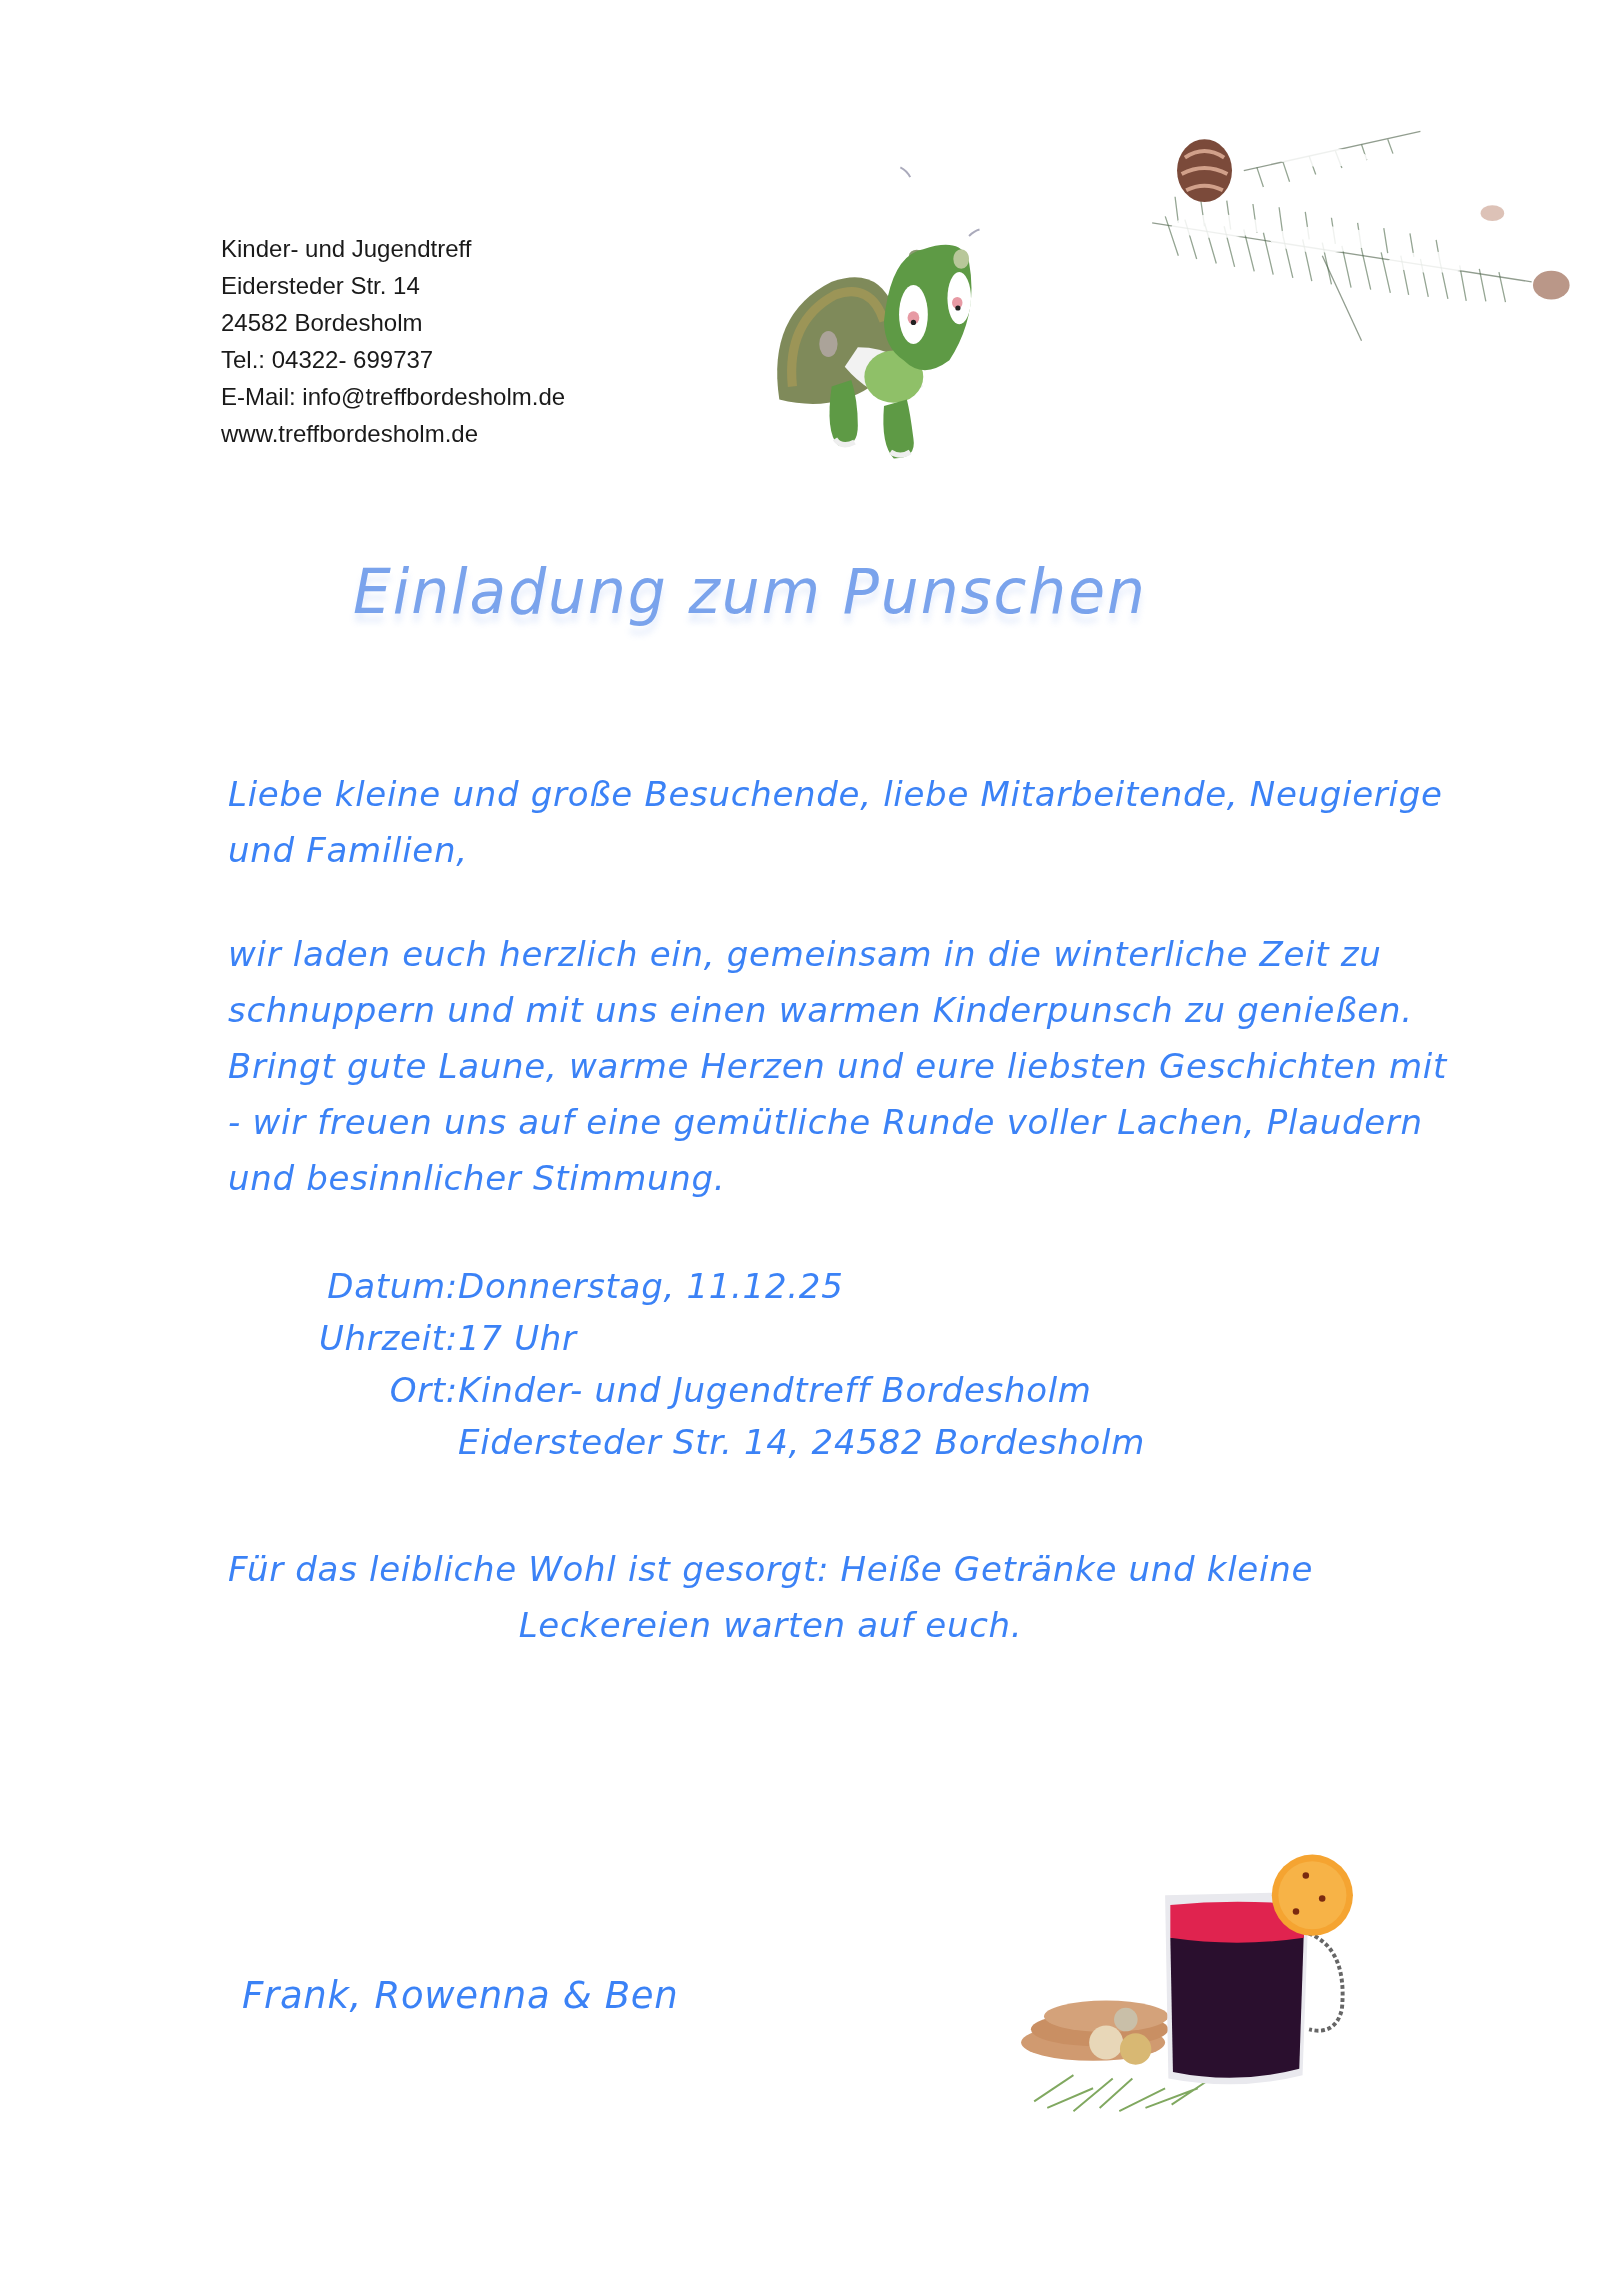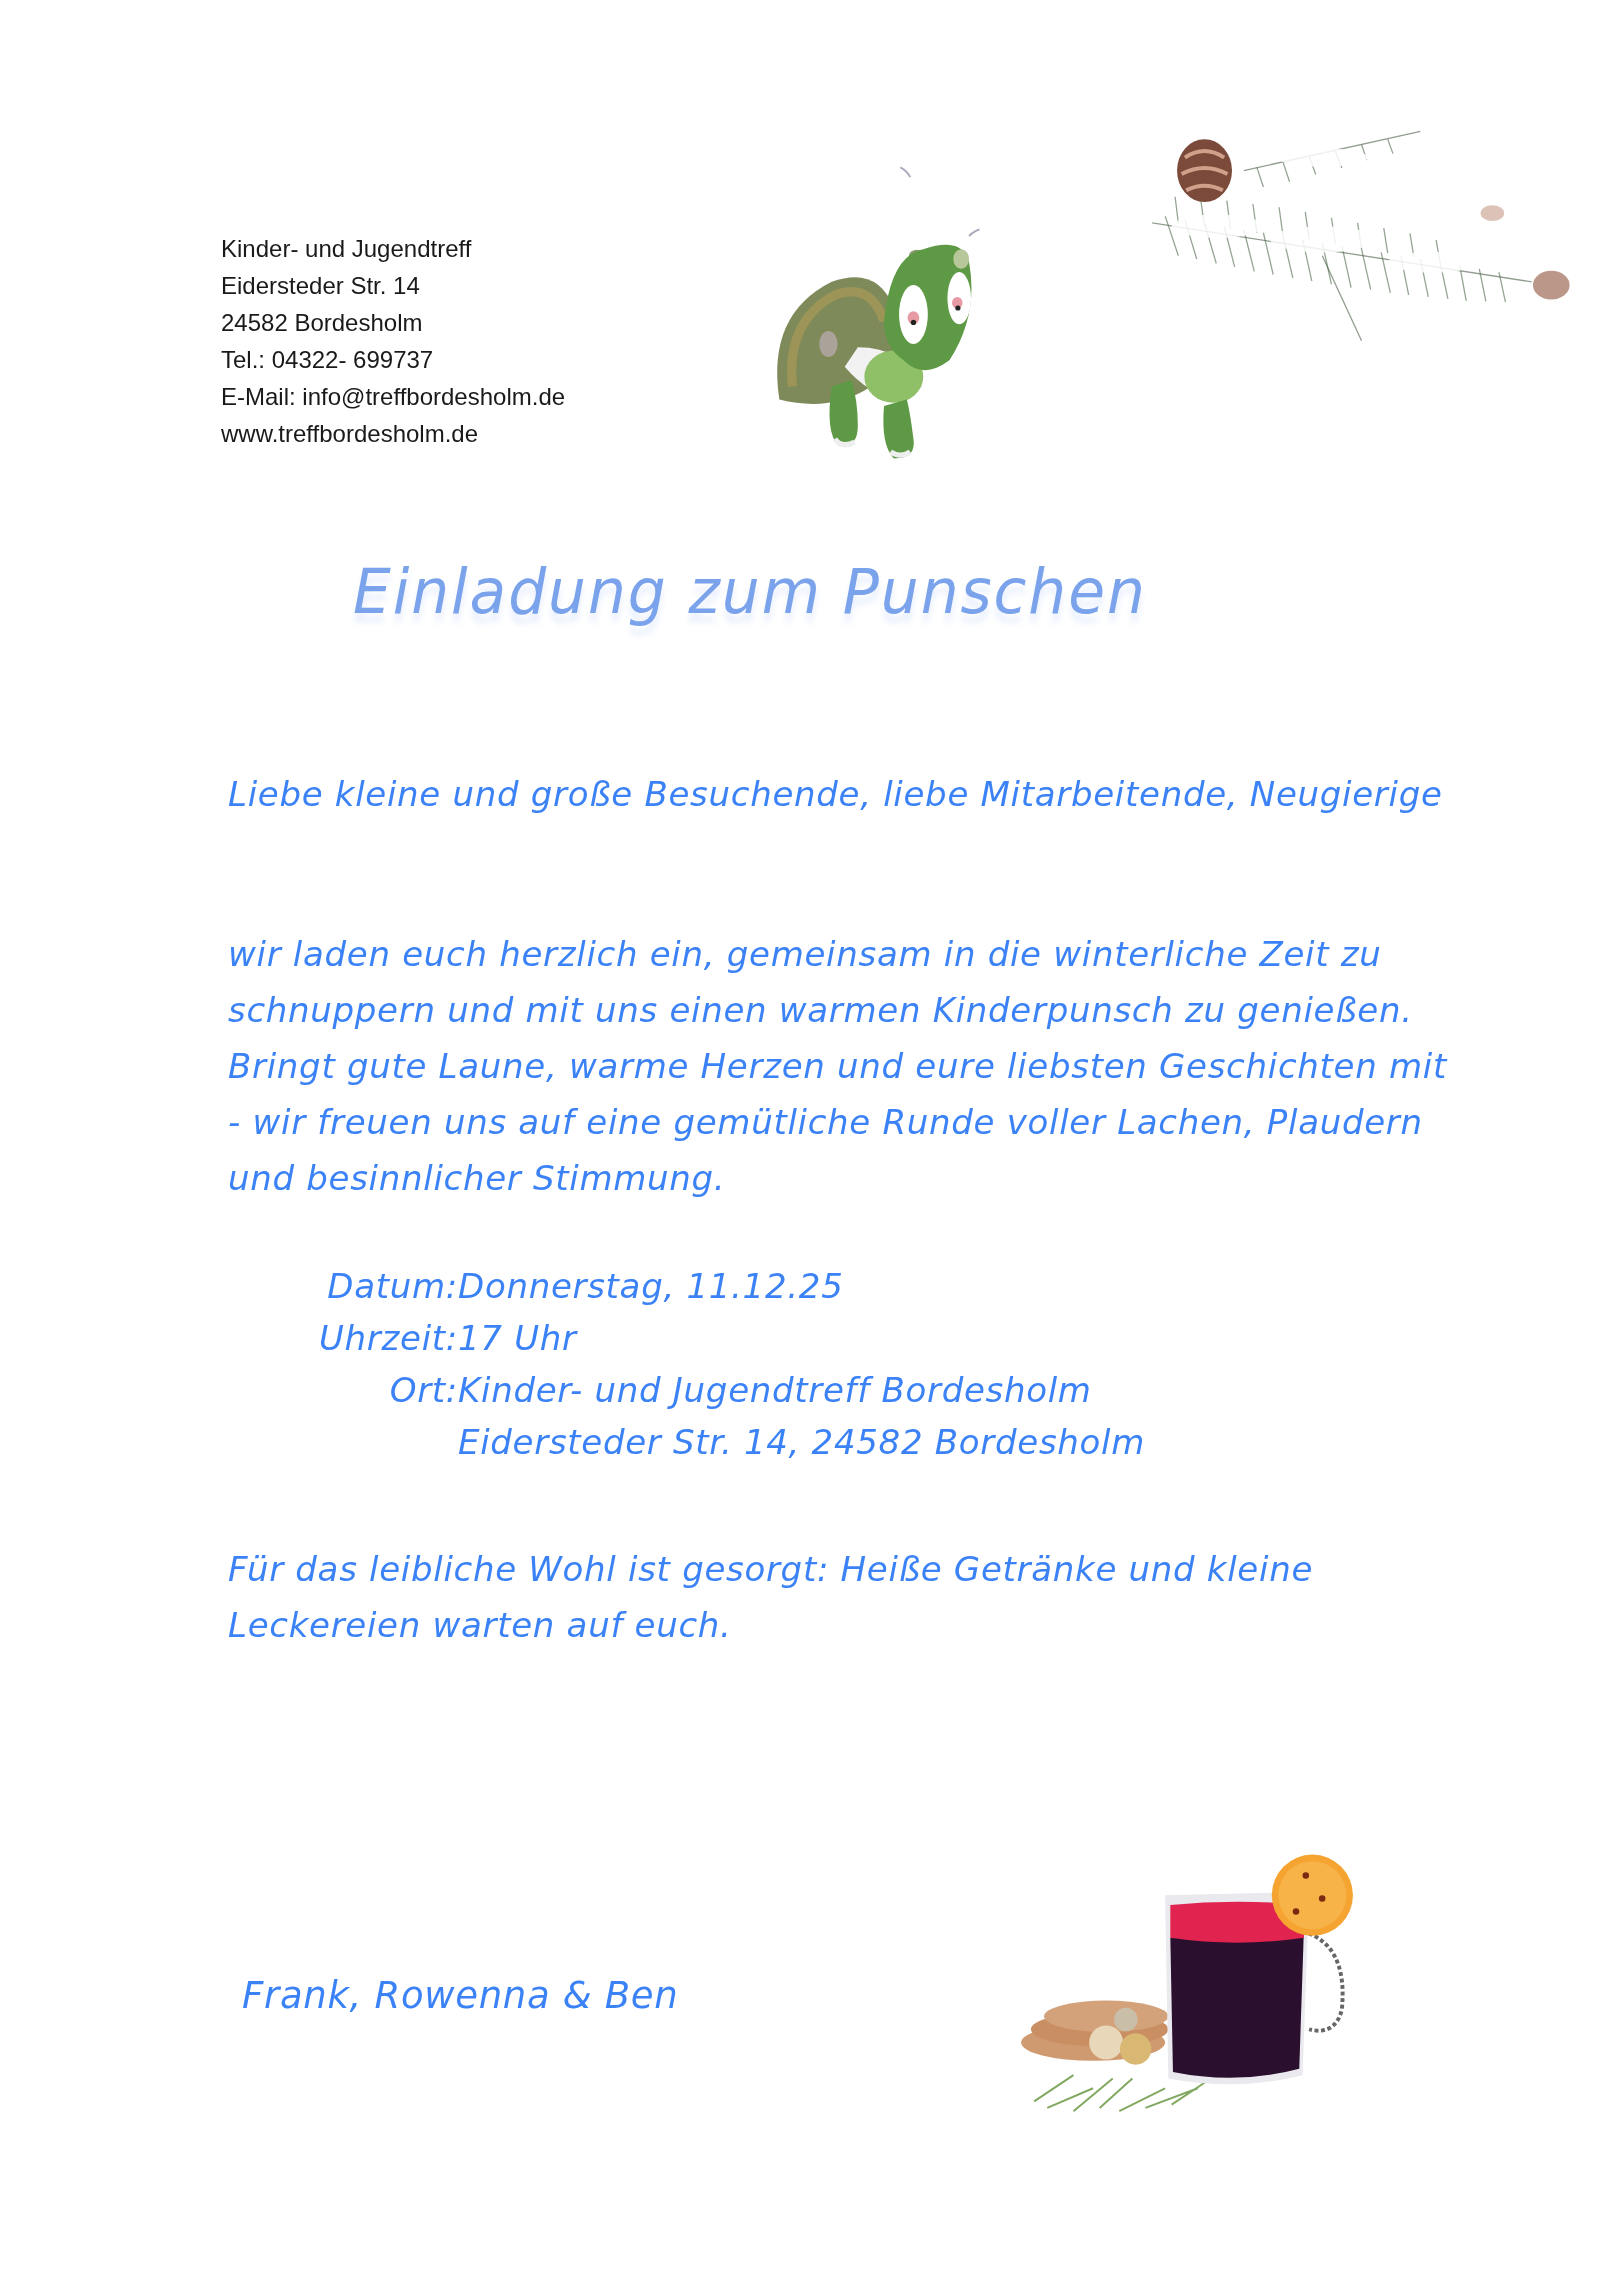--- a/index.html
+++ b/index.html
@@ -17,21 +17,21 @@
 
   .hand { font-family: "DejaVu Sans", sans-serif; font-style: italic; color: #3b82f6; font-size: 34px; letter-spacing: 0.7px; }
   .para { position: absolute; left: 228px; white-space: nowrap; }
   .para div { height: 56px; line-height: 56px; }
 
   .p1 { top: 766px; }
   .p2 { top: 926px; }
   .details { position: absolute; left: 232px; top: 1260px; text-align: right; }
   .drow { display: flex; height: 52px; line-height: 52px; }
   .dlabel { width: 226px; }
-  .p3 { top: 1541px; }
+  .p3 { top: 1541px; text-align: center; }
   .p4 { top: 1702px; }
   .closing { position: absolute; left: 242px; top: 1970px; font-size: 37px; }
   .closing div { height: 52px; line-height: 52px; }
 </style>
 </head>
 <body>
 
 <div class="page">
 
   <div class="address">
@@ -92,20 +92,21 @@
       <path d="M90 80 q30 -20 60 0 M85 105 q35 -18 70 0 M92 130 q28 -14 56 0" stroke="#d1a08a" stroke-width="6" fill="none"></path>
       <ellipse cx="650" cy="275" rx="28" ry="22" fill="#9c6b55" opacity="0.7"></ellipse>
       <ellipse cx="560" cy="165" rx="18" ry="12" fill="#c79a87" opacity="0.6"></ellipse>
     </g>
   </svg>
 
   <div class="title">Einladung zum Punschen</div>
 
   <div class="para p1 hand">
     <div>Liebe kleine und große Besuchende, liebe Mitarbeitende, Neugierige</div>
+    <div>und Familien,</div>
   </div>
 
   <div class="para p2 hand">
     <div>wir laden euch herzlich ein, gemeinsam in die winterliche Zeit zu</div>
     <div>schnuppern und mit uns einen warmen Kinderpunsch zu genießen.</div>
     <div>Bringt gute Laune, warme Herzen und eure liebsten Geschichten mit</div>
     <div>- wir freuen uns auf eine gemütliche Runde voller Lachen, Plaudern</div>
     <div>und besinnlicher Stimmung.</div>
   </div>
 

